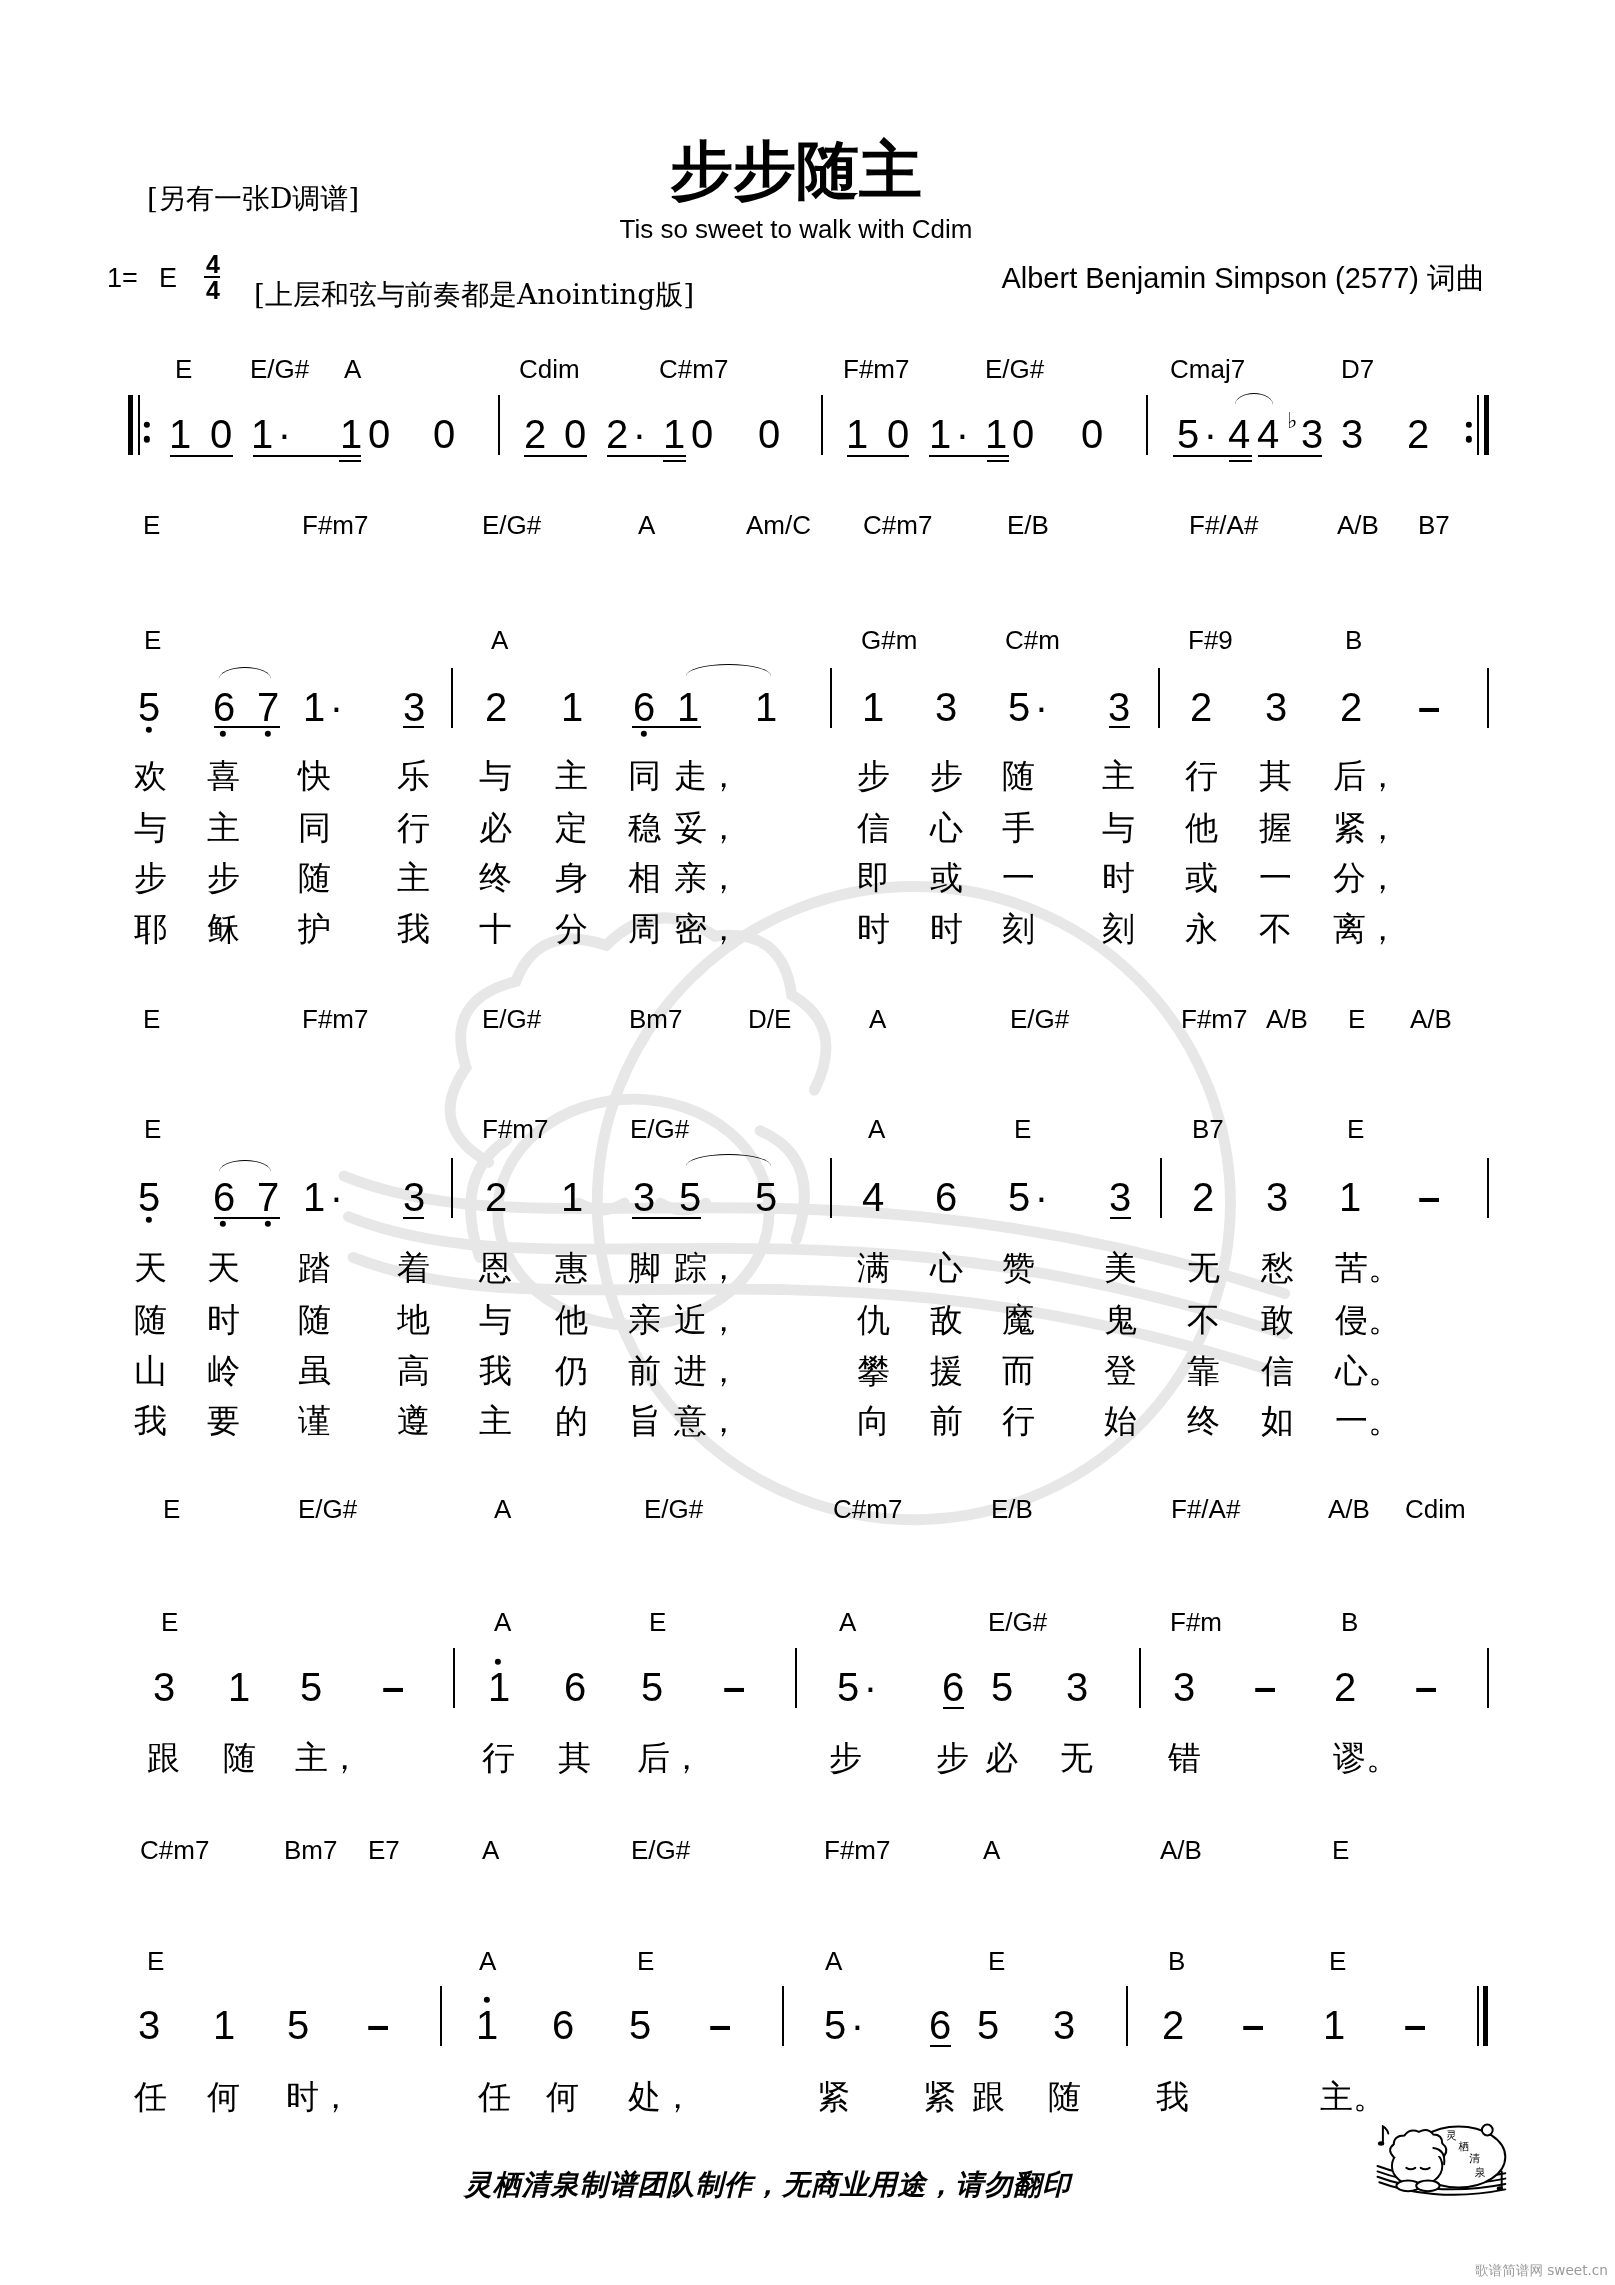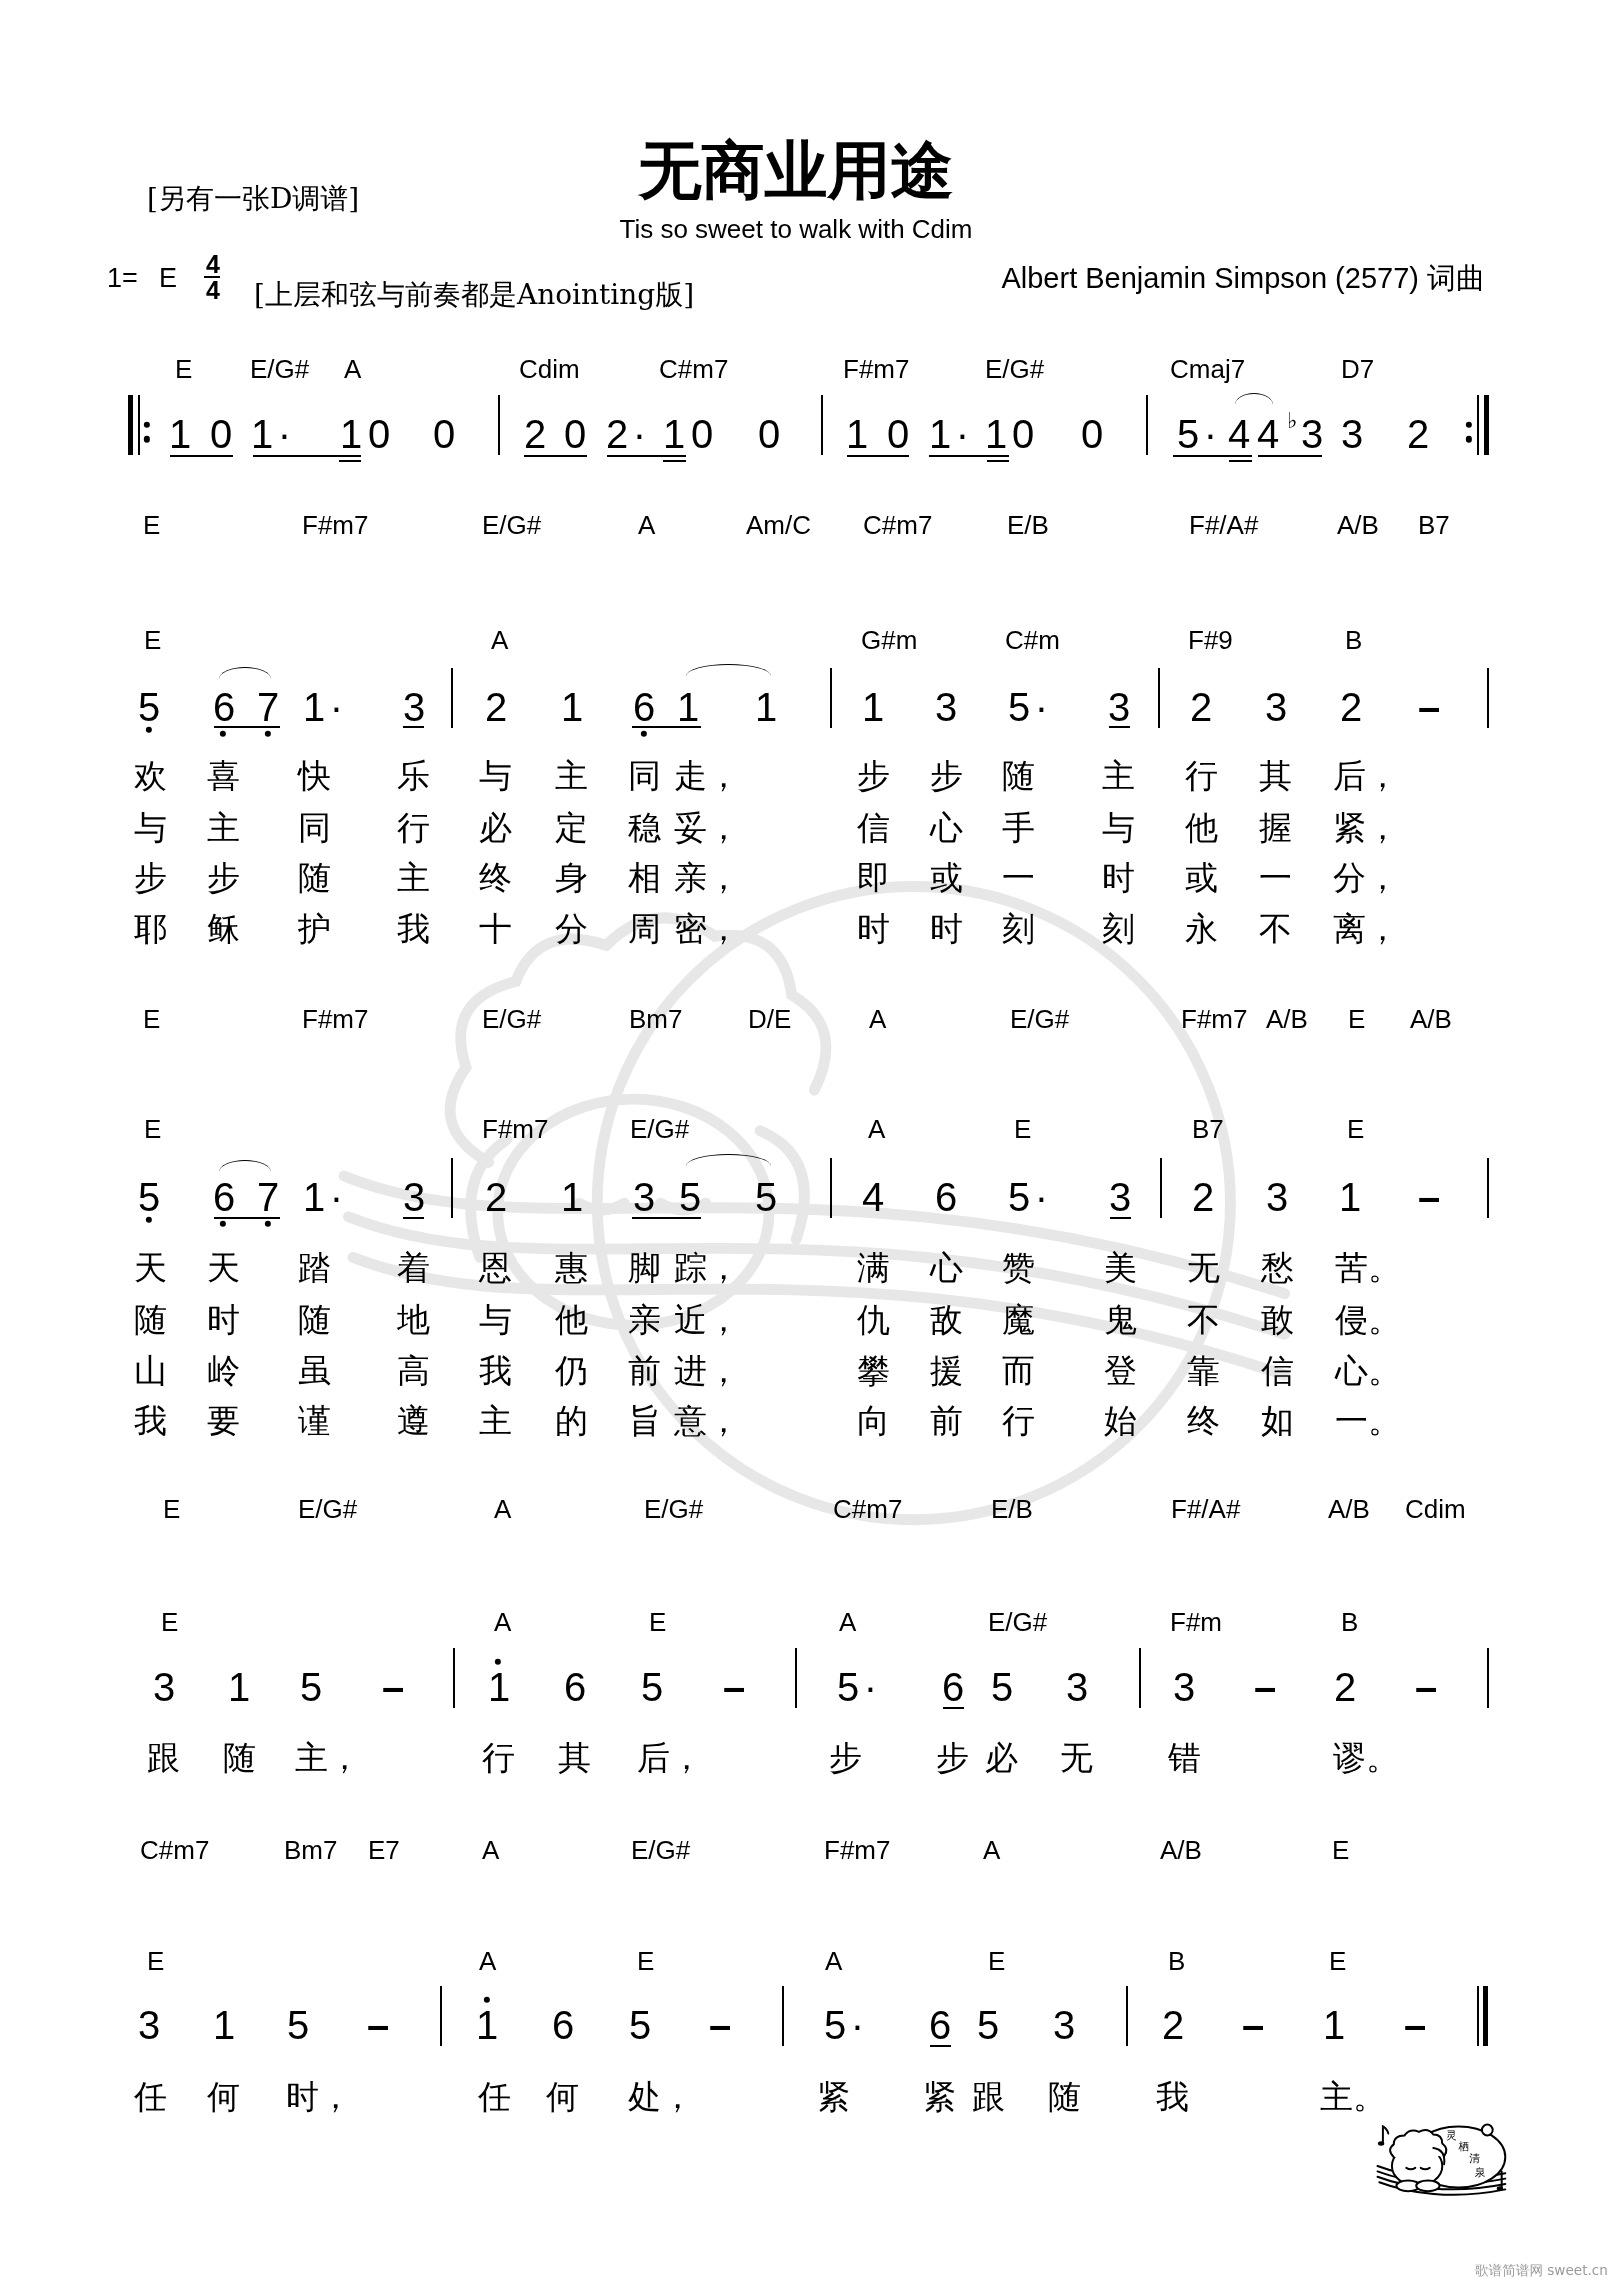--- a/index.html
+++ b/index.html
@@ -40,21 +40,21 @@
       <path d="M560 1260 q-60 40 -30 130"></path>
       <path d="M840 1250 q70 30 40 120"></path>
       <path d="M640 1330 q25 15 50 0"></path>
       <path d="M730 1330 q25 15 50 0"></path>
       <path d="M380 1300 C600 1390 900 1260 1420 1430"></path>
       <path d="M385 1345 C610 1435 905 1305 1420 1475"></path>
       <path d="M390 1390 C620 1480 910 1350 1420 1520"></path>
     </g>
   </svg>
 
-  <div class="abs cx title" style="left:796px;top:170px">无商业用途</div>
+  <div class="abs cx title" style="left:796px;top:170px">步步随主</div>
   <div class="abs cy hdr-serif" style="left:147px;top:199px">[另有一张D调谱]</div>
   <div class="abs cx sub" style="left:796px;top:229px">Tis so sweet to walk with Cdim</div>
   <div class="abs cy hdr-sans" style="left:107px;top:278px">1=</div>
   <div class="abs cy hdr-sans" style="left:159px;top:278px">E</div>
   <div class="abs cx ts" style="left:213px;top:264px">4</div>
   <div class="abs" style="left:204px;top:276px;width:16.3px;height:1.8px;background:#000;"></div>
   <div class="abs cx ts" style="left:213px;top:290px">4</div>
   <div class="abs cy hdr-serif" style="left:254px;top:295px">[上层和弦与前奏都是Anointing版]</div>
   <div class="abs cy hdr-sans" style="right:131px;top:278px;font-size:29px">Albert Benjamin Simpson (2577) 词曲</div>
 
@@ -491,20 +491,21 @@
     <span class="ly" style="left:546px">何</span>
     <span class="ly" style="left:628px">处，</span>
     <span class="ly" style="left:817px">紧</span>
     <span class="ly" style="left:923px">紧</span>
     <span class="ly" style="left:972px">跟</span>
     <span class="ly" style="left:1048px">随</span>
     <span class="ly" style="left:1156px">我</span>
     <span class="ly" style="left:1320px">主。</span>
   </div>
 
+  <div class="abs cy foot" style="left:464px;top:2185px">灵栖清泉制谱团队制作，无商业用途，请勿翻印</div>
 
   <svg class="abs" style="left:1370px;top:2121px" width="141" height="81" viewBox="0 0 156 90" xmlns="http://www.w3.org/2000/svg">
     <g fill="none" stroke="#000" stroke-width="2.2" stroke-linecap="round">
       <path d="M8 50 C40 62 90 70 150 58"></path>
       <path d="M8 56 C40 68 90 76 150 64"></path>
       <path d="M8 62 C40 74 90 82 150 70"></path>
       <path d="M10 68 C42 80 92 88 150 76"></path>
       <ellipse cx="98" cy="40" rx="52" ry="34" fill="#fff"></ellipse>
       <circle cx="130" cy="10" r="6" fill="#fff"></circle>
       <ellipse cx="52" cy="50" rx="28" ry="22" fill="#fff"></ellipse>

